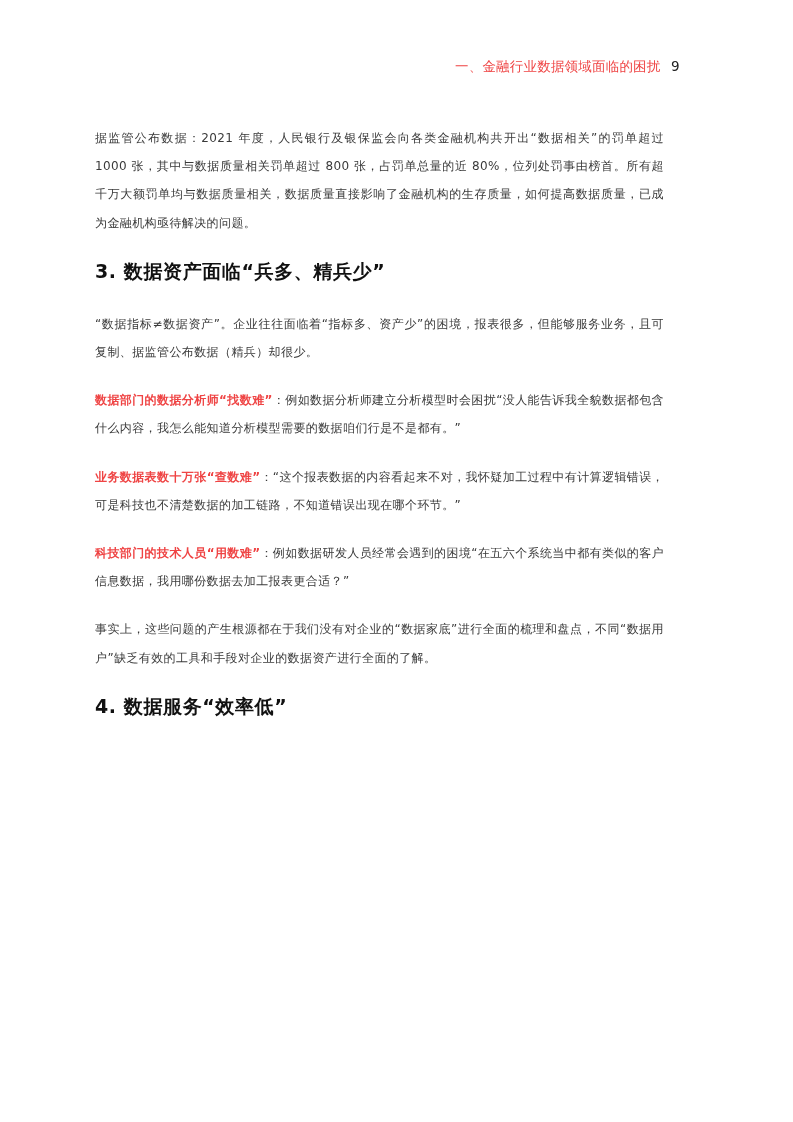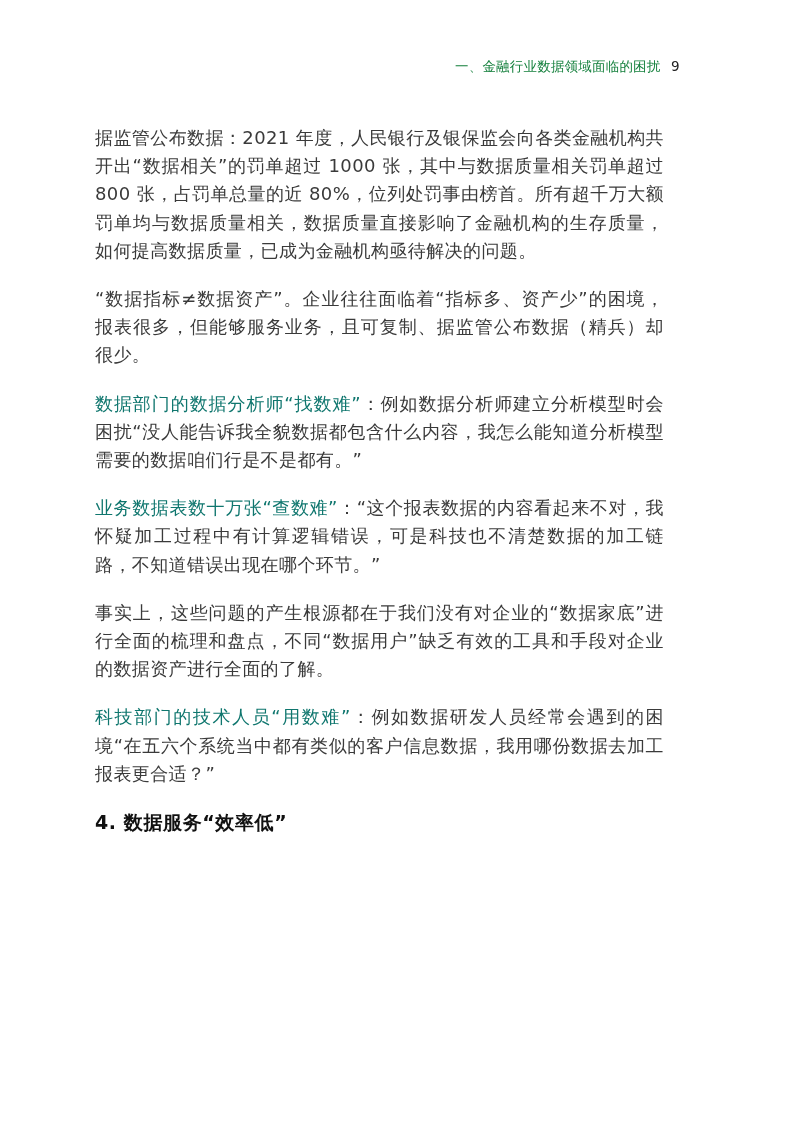--- a/index.html
+++ b/index.html
@@ -1,50 +1,51 @@
 <!DOCTYPE html>
 <html><head>
 <meta charset="utf-8">
 <style>
   html, body { margin: 0; padding: 0; background: #ffffff; }
   body { width: 793px; height: 1122px; position: relative; overflow: hidden;
          font-family: "DejaVu Sans", "Liberation Sans", sans-serif; }
   .header { position: absolute; top: 58px; left: 0; width: 793px; height: 22px; }
-  .header-title { position: absolute; left: 455px; top: 0; font-size: 13.5px; color: #15803d; white-space: nowrap; letter-spacing: 0.2px; }
+  .header-title { position: absolute; left: 455px; top: 0; font-size: 13.5px; color: #ef4444; white-space: nowrap; letter-spacing: 0.2px; }
   .page-number { position: absolute; left: 671px; top: 0; font-size: 13.5px; color: #222; }
   .content { position: absolute; left: 95px; top: 124px; width: 570px; color: #3a3a3a; }
-  .para { font-size: 18px; line-height: 28.2px; margin: 0 1px 20px 0; text-align: justify; letter-spacing: 0.4px; }
+  .para { font-size: 12px; line-height: 28.2px; margin: 0 1px 20px 0; text-align: justify; letter-spacing: 0.4px; }
   .heading { font-size: 19px; font-weight: bold; color: #111; margin: 0; line-height: 28px; letter-spacing: 0.6px; }
   .h3 { margin-top: 10px; margin-bottom: 25px; }
   .h4 { margin-top: 14px; margin-bottom: 27px; }
-  .lead { font-weight: normal; color: #0f766e; }
+  .lead { font-weight: bold; color: #ef4444; }
 </style>
 </head>
 <body>
 
 <div class="header">
   <span class="header-title">一、金融行业数据领域面临的困扰</span>
   <span class="page-number">9</span>
 </div>
 
 <div class="content">
   <p class="para">据监管公布数据：2021 年度，人民银行及银保监会向各类金融机构共开出“数据相关”的罚单超过 1000 张，其中与数据质量相关罚单超过 800 张，占罚单总量的近 80%，位列处罚事由榜首。所有超千万大额罚单均与数据质量相关，数据质量直接影响了金融机构的生存质量，如何提高数据质量，已成为金融机构亟待解决的问题。</p>
 
+  <h3 class="heading h3">3. 数据资产面临“兵多、精兵少”</h3>
 
   <p class="para">“数据指标≠数据资产”。企业往往面临着“指标多、资产少”的困境，报表很多，但能够服务业务，且可复制、据监管公布数据（精兵）却很少。</p>
 
   <p class="para">
     <span class="lead">数据部门的数据分析师“找数难”</span><span>：</span><span>例如数据分析师建立分析模型时会困扰“没人能告诉我全貌数据都包含什么内容，我怎么能知道分析模型需要的数据咱们行是不是都有。”</span>
   </p>
 
   <p class="para">
     <span class="lead">业务数据表数十万张“查数难”</span><span>：</span><span>“这个报表数据的内容看起来不对，我怀疑加工过程中有计算逻辑错误，可是科技也不清楚数据的加工链路，不知道错误出现在哪个环节。”</span>
   </p>
 
-  <p class="para">事实上，这些问题的产生根源都在于我们没有对企业的“数据家底”进行全面的梳理和盘点，不同“数据用户”缺乏有效的工具和手段对企业的数据资产进行全面的了解。</p>
-
   <p class="para">
     <span class="lead">科技部门的技术人员“用数难”</span><span>：</span><span>例如数据研发人员经常会遇到的困境“在五六个系统当中都有类似的客户信息数据，我用哪份数据去加工报表更合适？”</span>
   </p>
+
+  <p class="para">事实上，这些问题的产生根源都在于我们没有对企业的“数据家底”进行全面的梳理和盘点，不同“数据用户”缺乏有效的工具和手段对企业的数据资产进行全面的了解。</p>
 
   <h3 class="heading h4">4. 数据服务“效率低”</h3>
 
 </div>
 
 </body></html>

